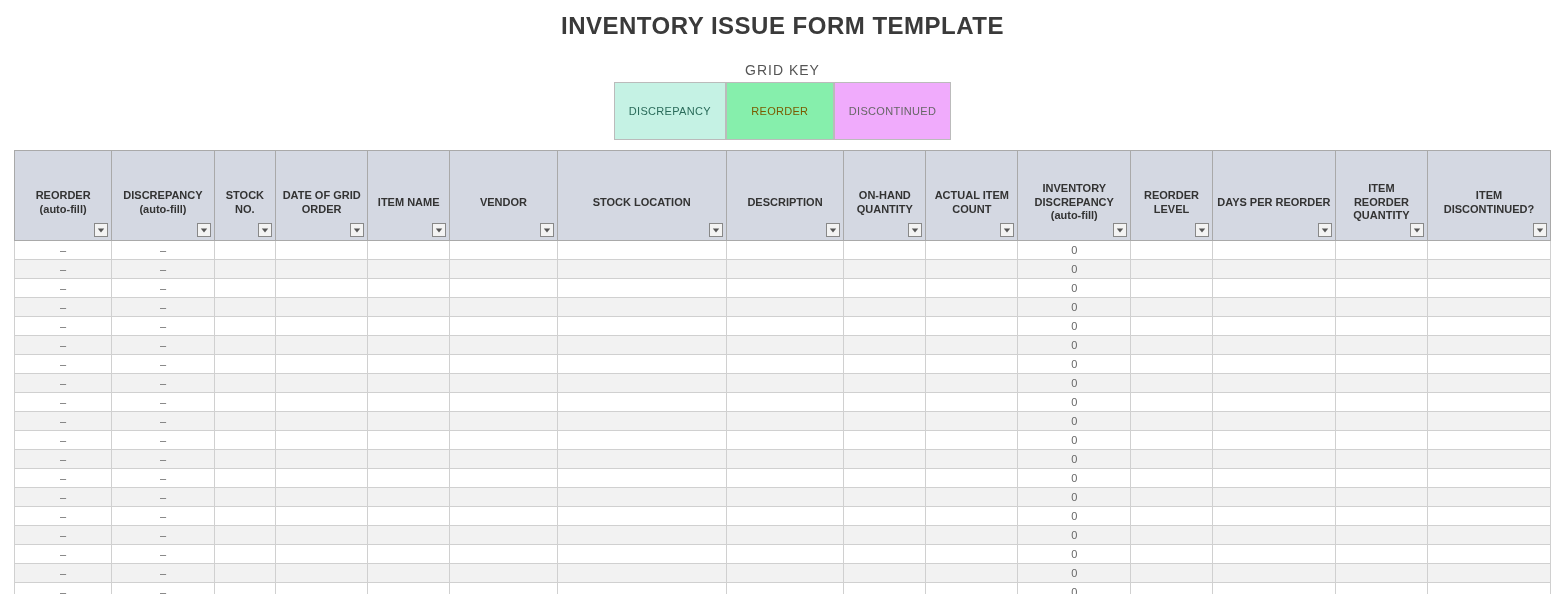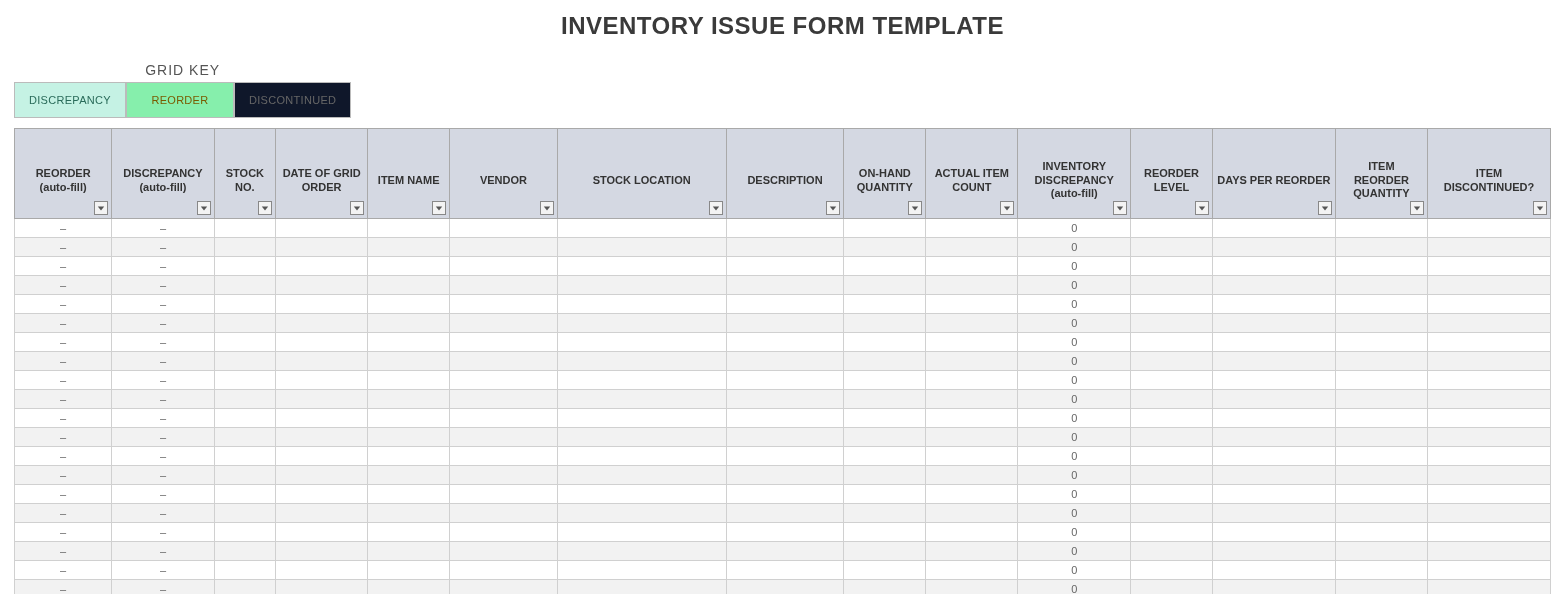--- a/index.html
+++ b/index.html
@@ -14,48 +14,48 @@
   .title {
     font-size: 24px;
     font-weight: 700;
     letter-spacing: 0.5px;
     color: #3a3a3a;
     margin-bottom: 22px;
     text-align: center;
   }
   .legend-wrap {
     display: flex;
-    justify-content: flex-start;
+    justify-content: center;
     margin-bottom: 10px;
   }
   .legend {
     text-align: right;
   }
   .legend-title {
     font-size: 14px;
     letter-spacing: 1px;
     color: #555;
     margin-bottom: 4px;
     text-align: center;
   }
   .legend-row {
     display: flex;
     gap: 0;
   }
   .legend-cell {
     font-size: 11px;
     letter-spacing: 0.3px;
-    padding: 11px 14px;
+    padding: 22px 14px;
     border: 1px solid #bbb;
     text-align: center;
     min-width: 108px;
   }
   .leg-discrepancy { background: #c5f2e4; color:#2a6b5a;}
   .leg-reorder     { background: #86efac; color:#7a5b00;}
-  .leg-discontinued{ background: #0f172a; color:#666;}
+  .leg-discontinued{ background: #f0abfc; color:#666;}
   table.inv {
     border-collapse: collapse;
     width: 100%;
     table-layout: fixed;
     font-size: 11px;
     padding-left: 24px;
   }
   table.inv th {
     background: #d4d8e2;
     border: 1px solid #a9a9a9;

